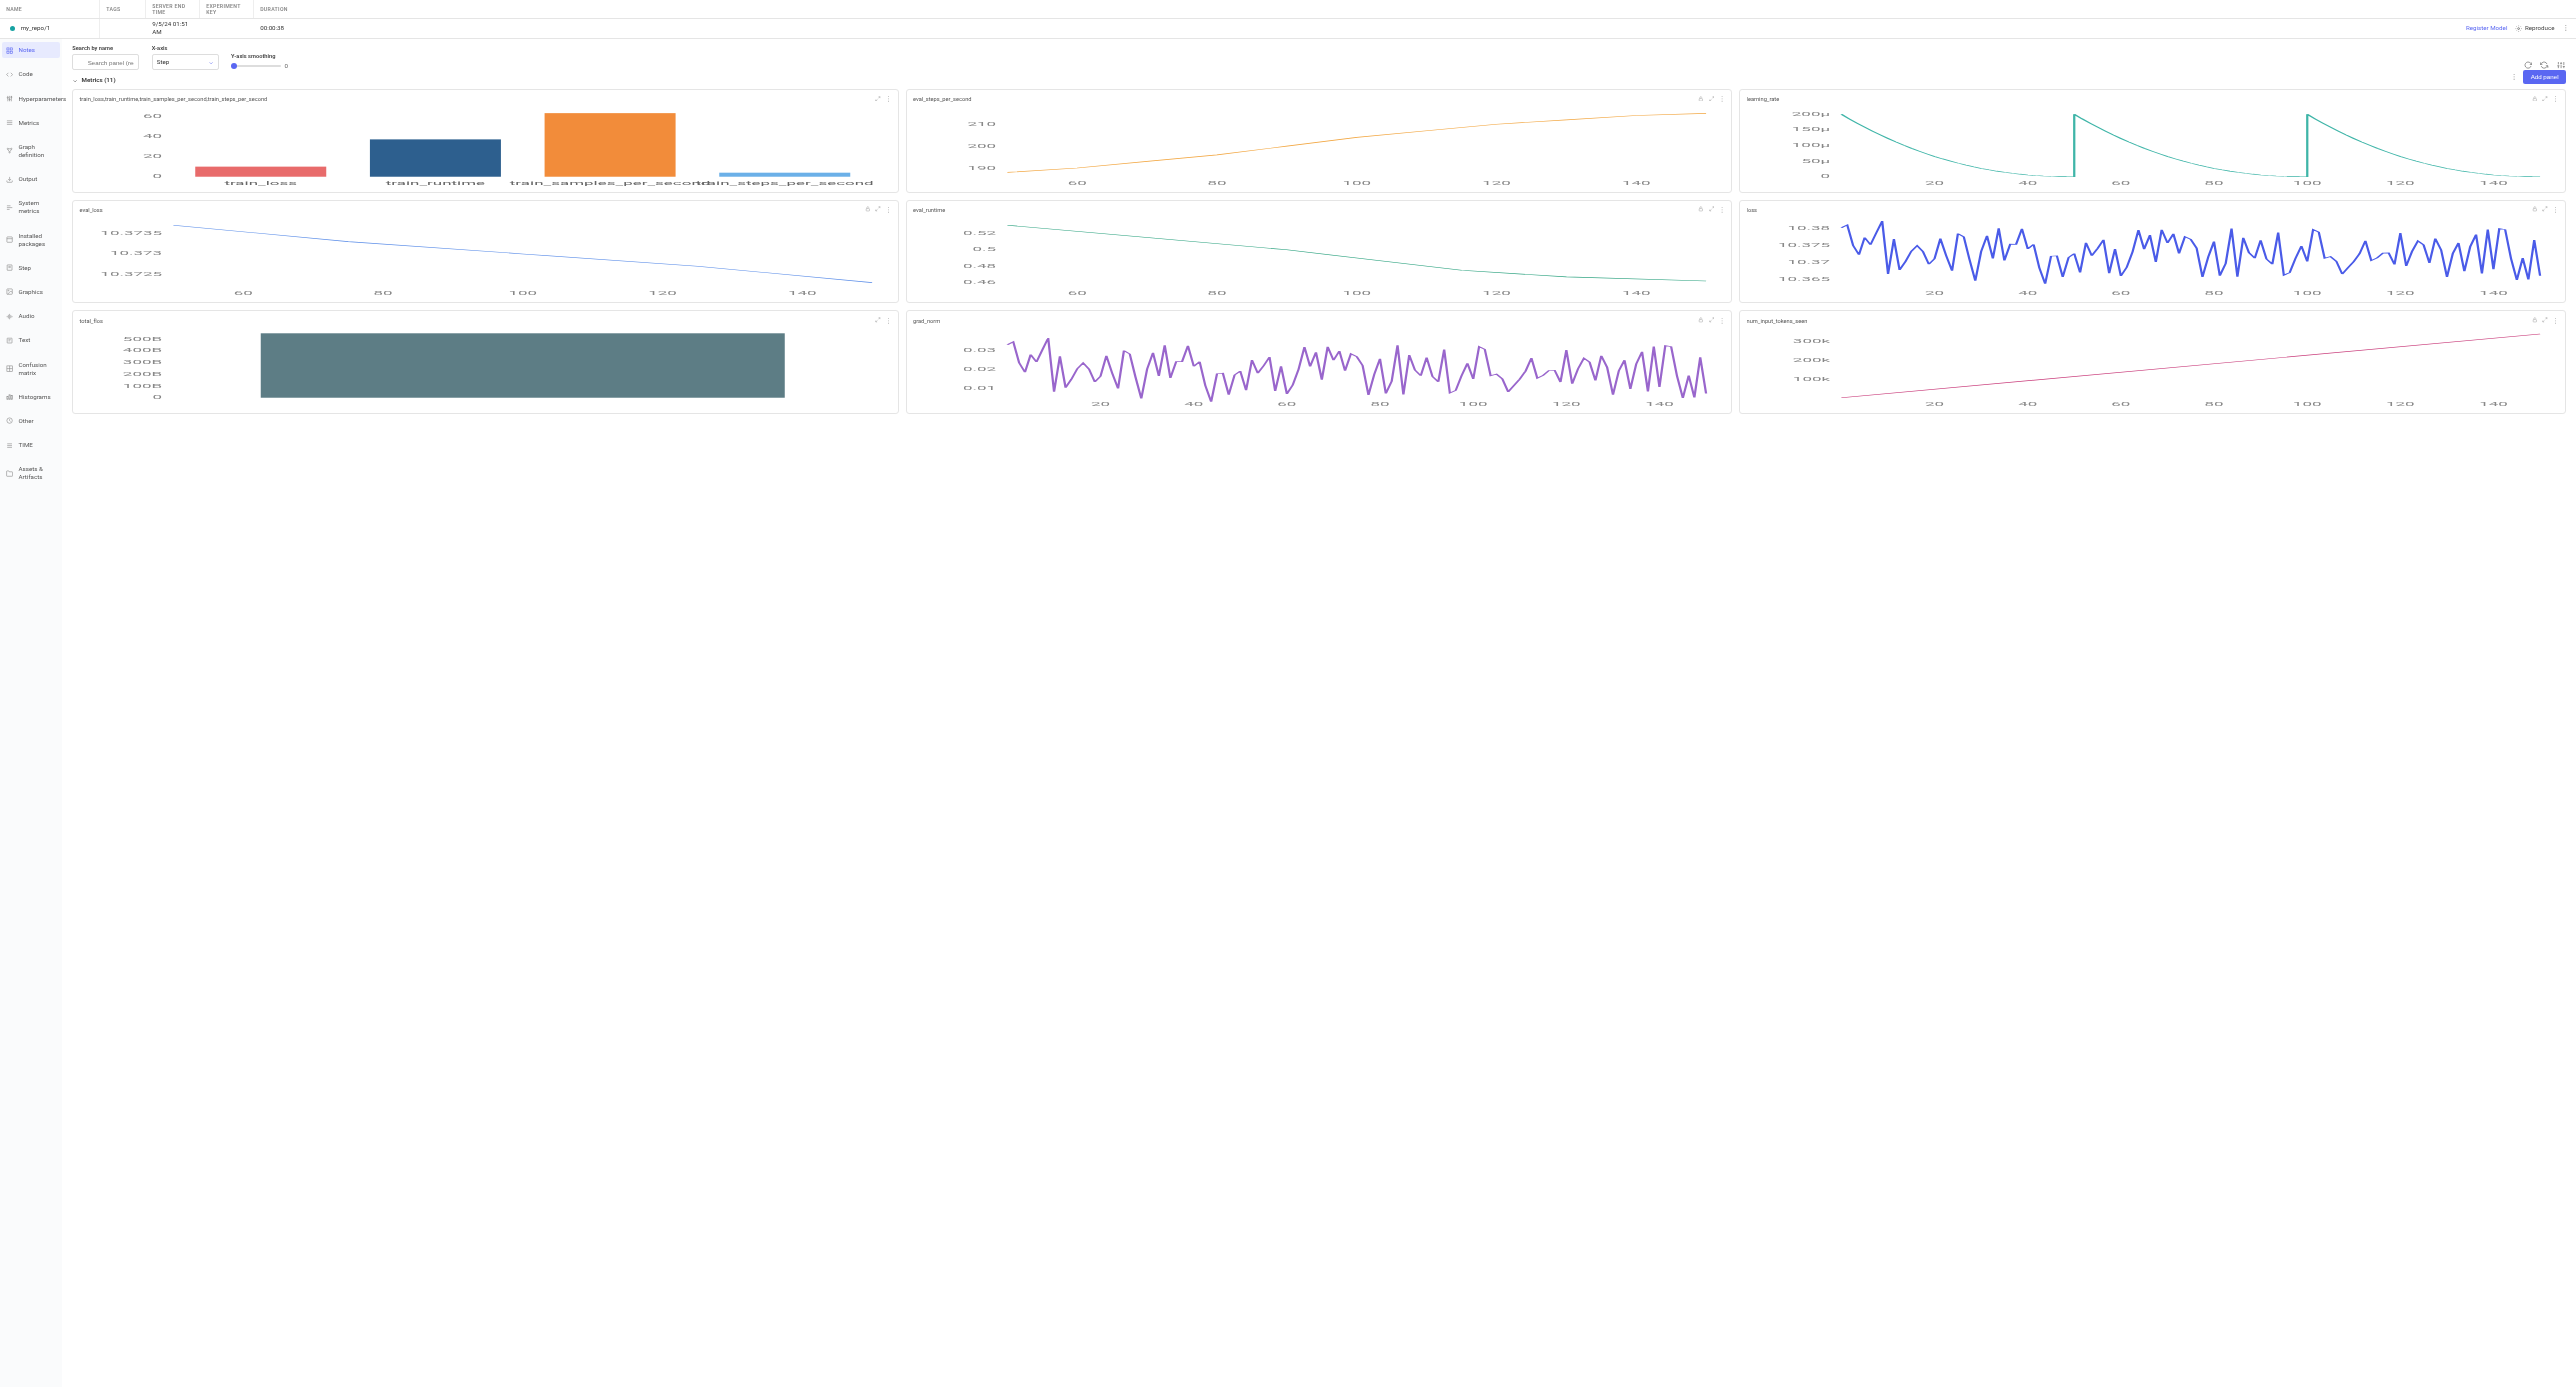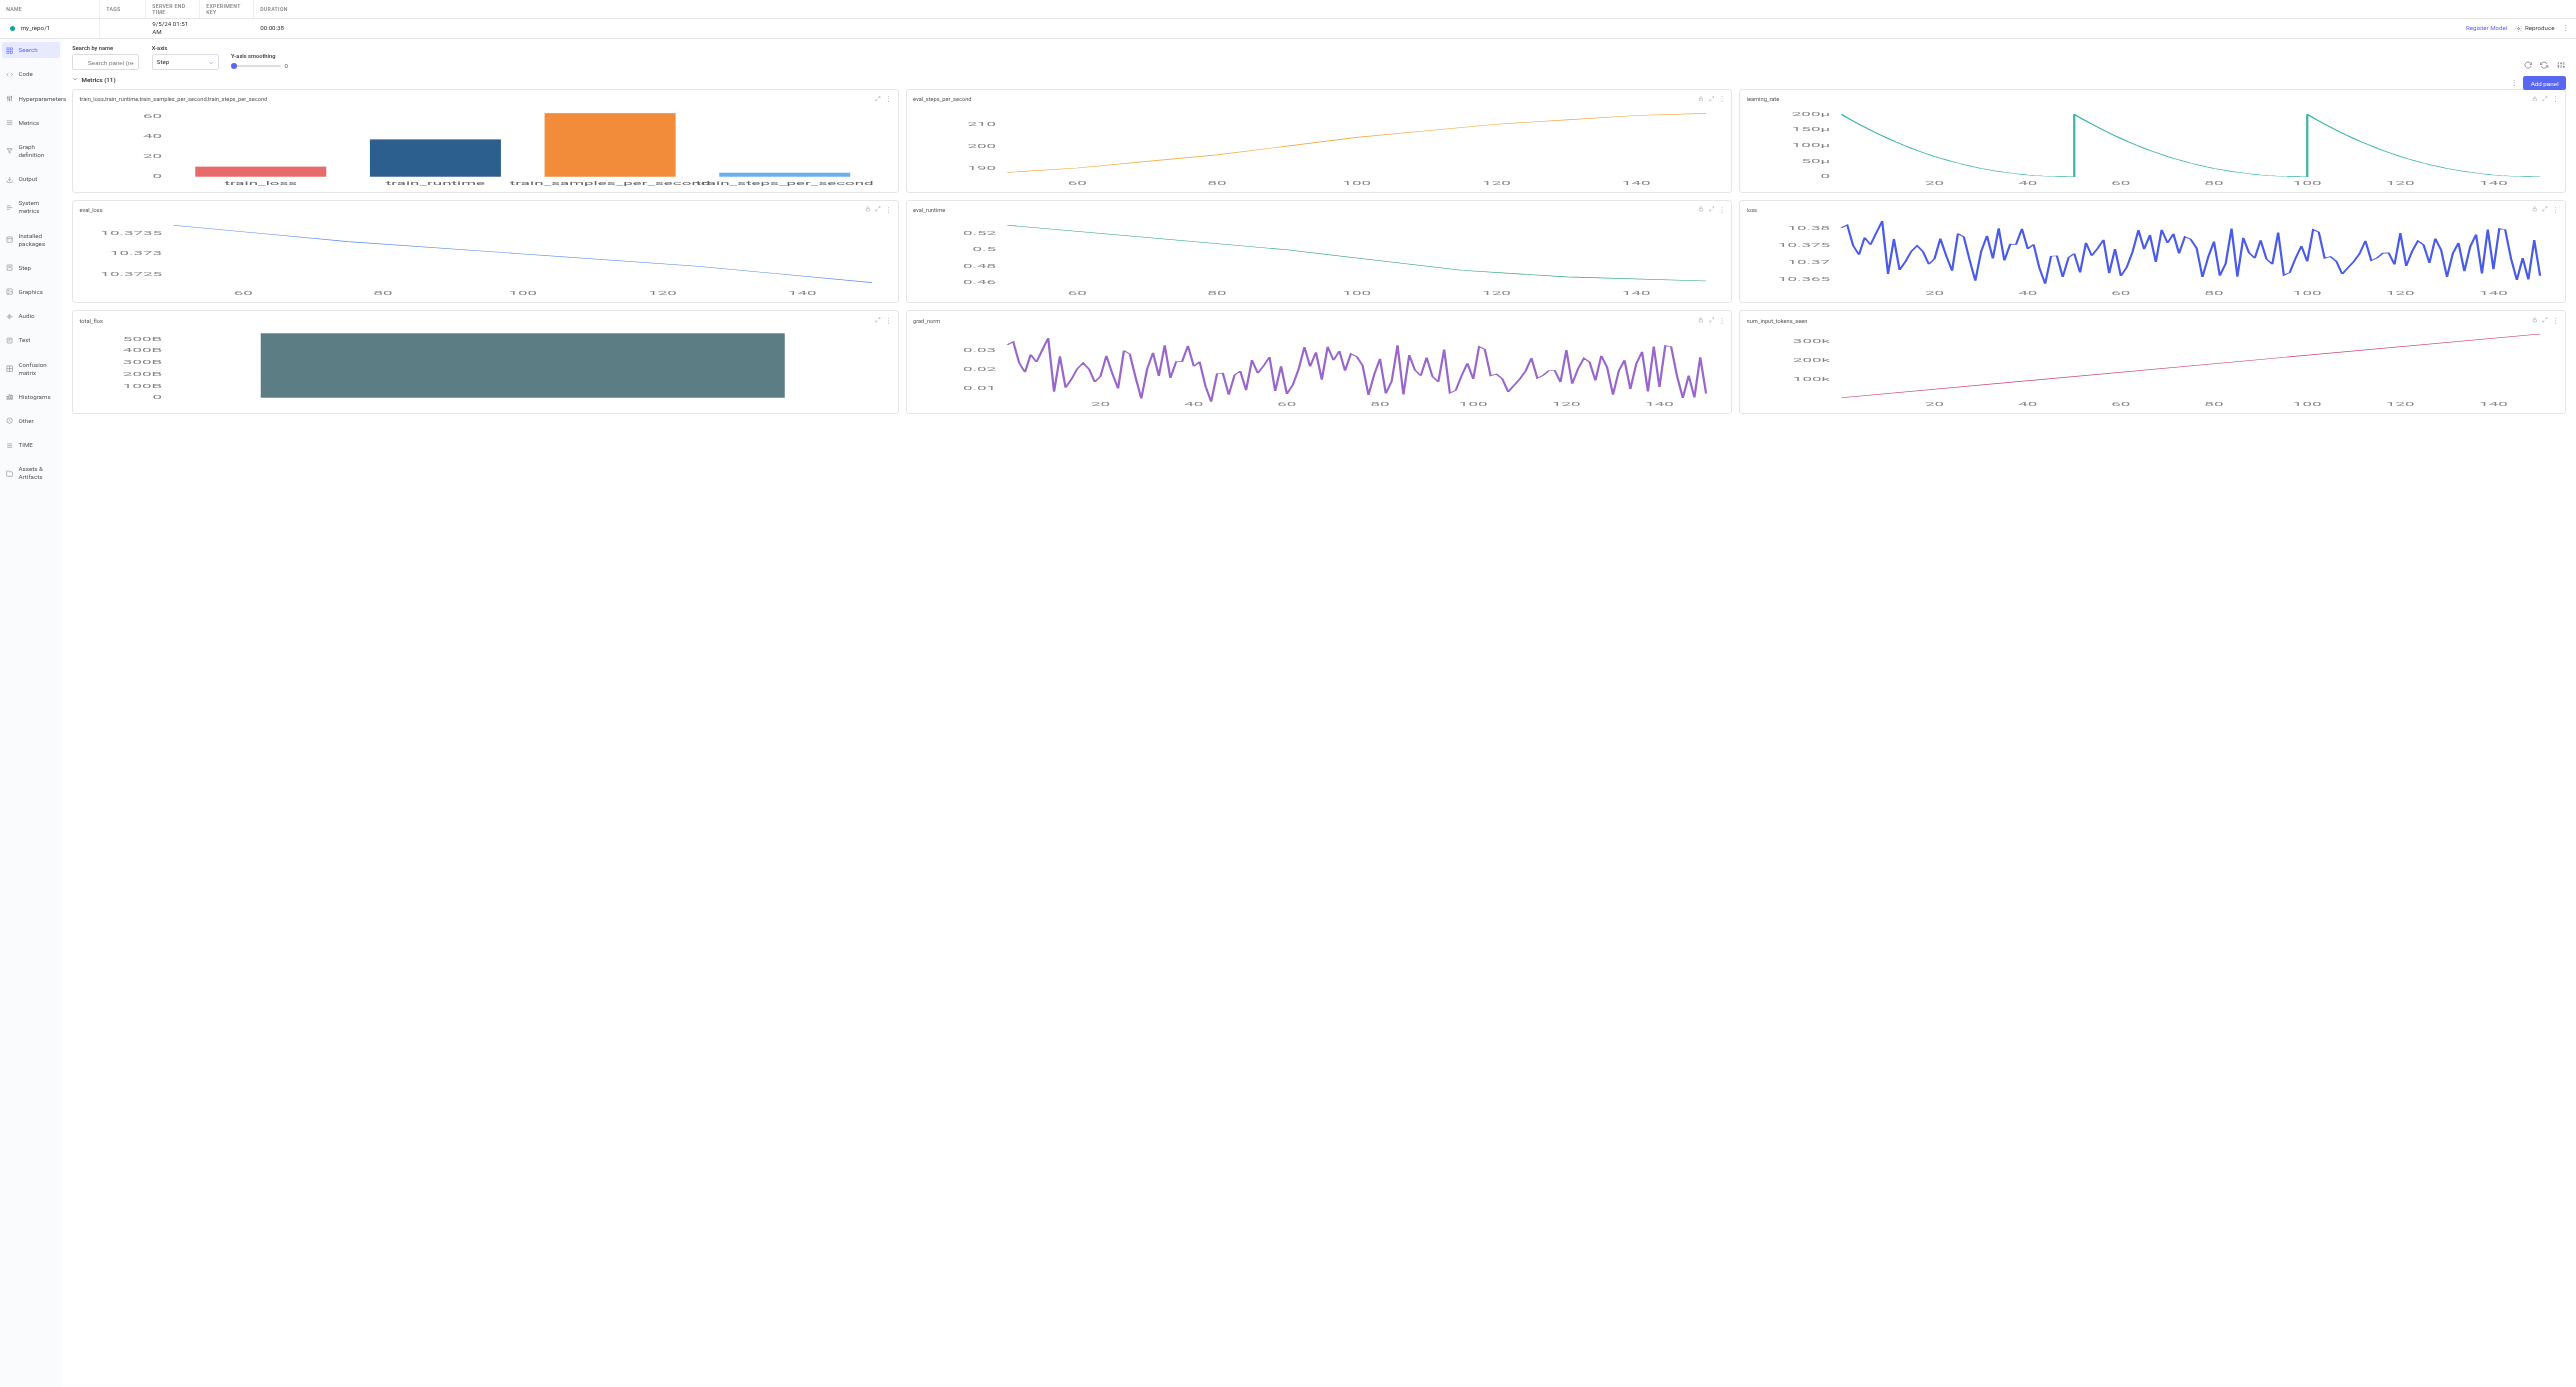--- a/index.html
+++ b/index.html
@@ -42,21 +42,21 @@
 .search-wrap .mag { position: absolute; left: 4.1px; top: 4.1px; color: #5a67f2; }
 .select-box { width: 67px; height: 15.5px; border: 0.5px solid #ddd; border-radius: 2.1px; padding: 0 12.4px 0 4.1px; font-size: 6.2px; display: flex; align-items: center; position: relative; cursor: pointer; }
 .select-box .chev { position: absolute; right: 3.1px; top: 4.6px; color: #5a67f2; }
 .slider-wrap { display: flex; align-items: center; gap: 4.1px; width: 57px; }
 .slider { flex: 1; height: 2.1px; background: #ddd; border-radius: 1px; position: relative; }
 .slider-thumb { position: absolute; left: 0; top: -2.1px; width: 6.2px; height: 6.2px; background: #5a67f2; border-radius: 50%; }
 .slider-val { font-size: 6.2px; color: #666; }
 .ctrl-right { position: absolute; right: 0; display: flex; gap: 7.2px; align-items: center; }
 .icon-btn { width: 9.3px; height: 9.3px; display: flex; align-items: center; justify-content: center; color: #666; cursor: pointer; }
 
-.section-head { display: flex; align-items: flex-start; gap: 3.1px; margin: 6.2px 0 5.2px; position: relative; }
+.section-head { display: flex; align-items: flex-end; gap: 3.1px; margin: 6.2px 0 5.2px; position: relative; }
 .section-title { font-size: 6.2px; font-weight: 600; color: #333; }
 .section-actions { position: absolute; right: 0; display: flex; gap: 5.2px; align-items: center; }
 .add-panel-btn { background: #5a67f2; color: #fff; border: none; border-radius: 2.1px; padding: 3.6px 7.2px; font-size: 6.2px; font-weight: 500; cursor: pointer; }
 
 .panels-grid { display: grid; grid-template-columns: repeat(3, 1fr); gap: 7.2px; }
 .panel { border: 0.5px solid #e5e5e5; border-radius: 3.1px; padding: 5.2px 6.2px 4.1px; background: #fff; }
 .panel-head { display: flex; align-items: center; margin-bottom: 2.1px; position: relative; }
 .panel-title { font-size: 5.7px; color: #555; flex: 1; white-space: nowrap; overflow: hidden; text-overflow: ellipsis; }
 .panel-icons { display: flex; gap: 4.1px; color: #999; }
 .panel-icons span { cursor: pointer; width: 6.2px; text-align: center; }
@@ -102,21 +102,21 @@
   <div class="sidebar" id="sidebar">
       <div class="side-item active">
         <span class="side-ico">
           <svg width="7.2" height="7.2" viewBox="0 0 24 24" fill="none" stroke="currentColor" stroke-width="2">
             <rect x="3" y="3" width="7" height="7"></rect>
             <rect x="14" y="3" width="7" height="7"></rect>
             <rect x="3" y="14" width="7" height="7"></rect>
             <rect x="14" y="14" width="7" height="7"></rect>
           </svg>
         </span>
-        <span>Search</span>
+        <span>Notes</span>
       </div>
       <div class="side-item">
         <span class="side-ico">
           <svg width="7.2" height="7.2" viewBox="0 0 24 24" fill="none" stroke="currentColor" stroke-width="2">
             <polyline points="16 18 22 12 16 6"></polyline>
             <polyline points="8 6 2 12 8 18"></polyline>
           </svg>
         </span>
         <span>Code</span>
       </div>

